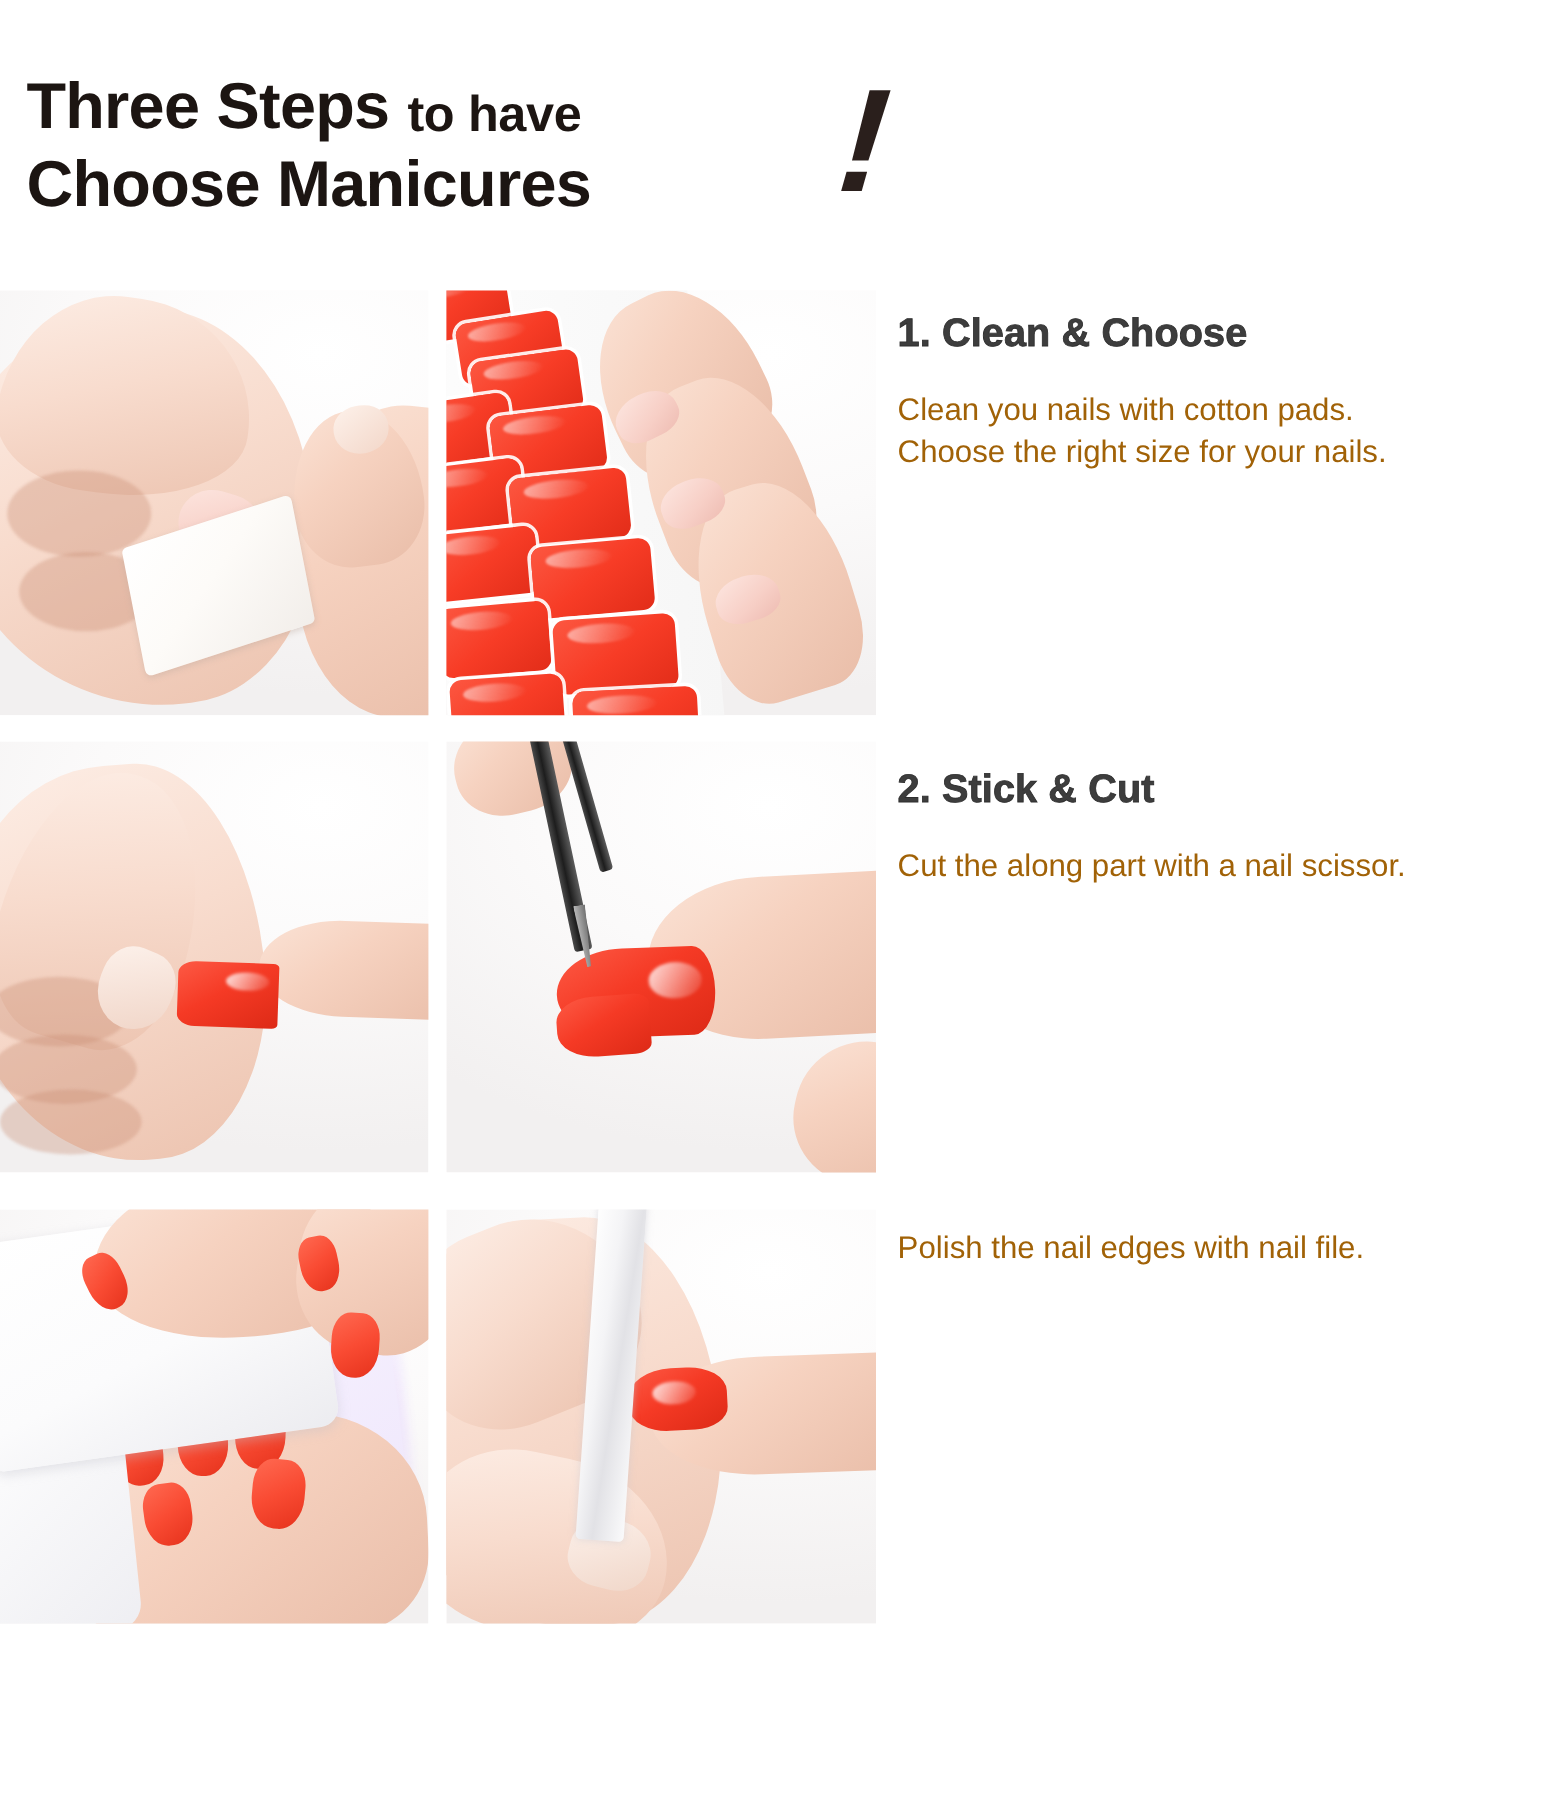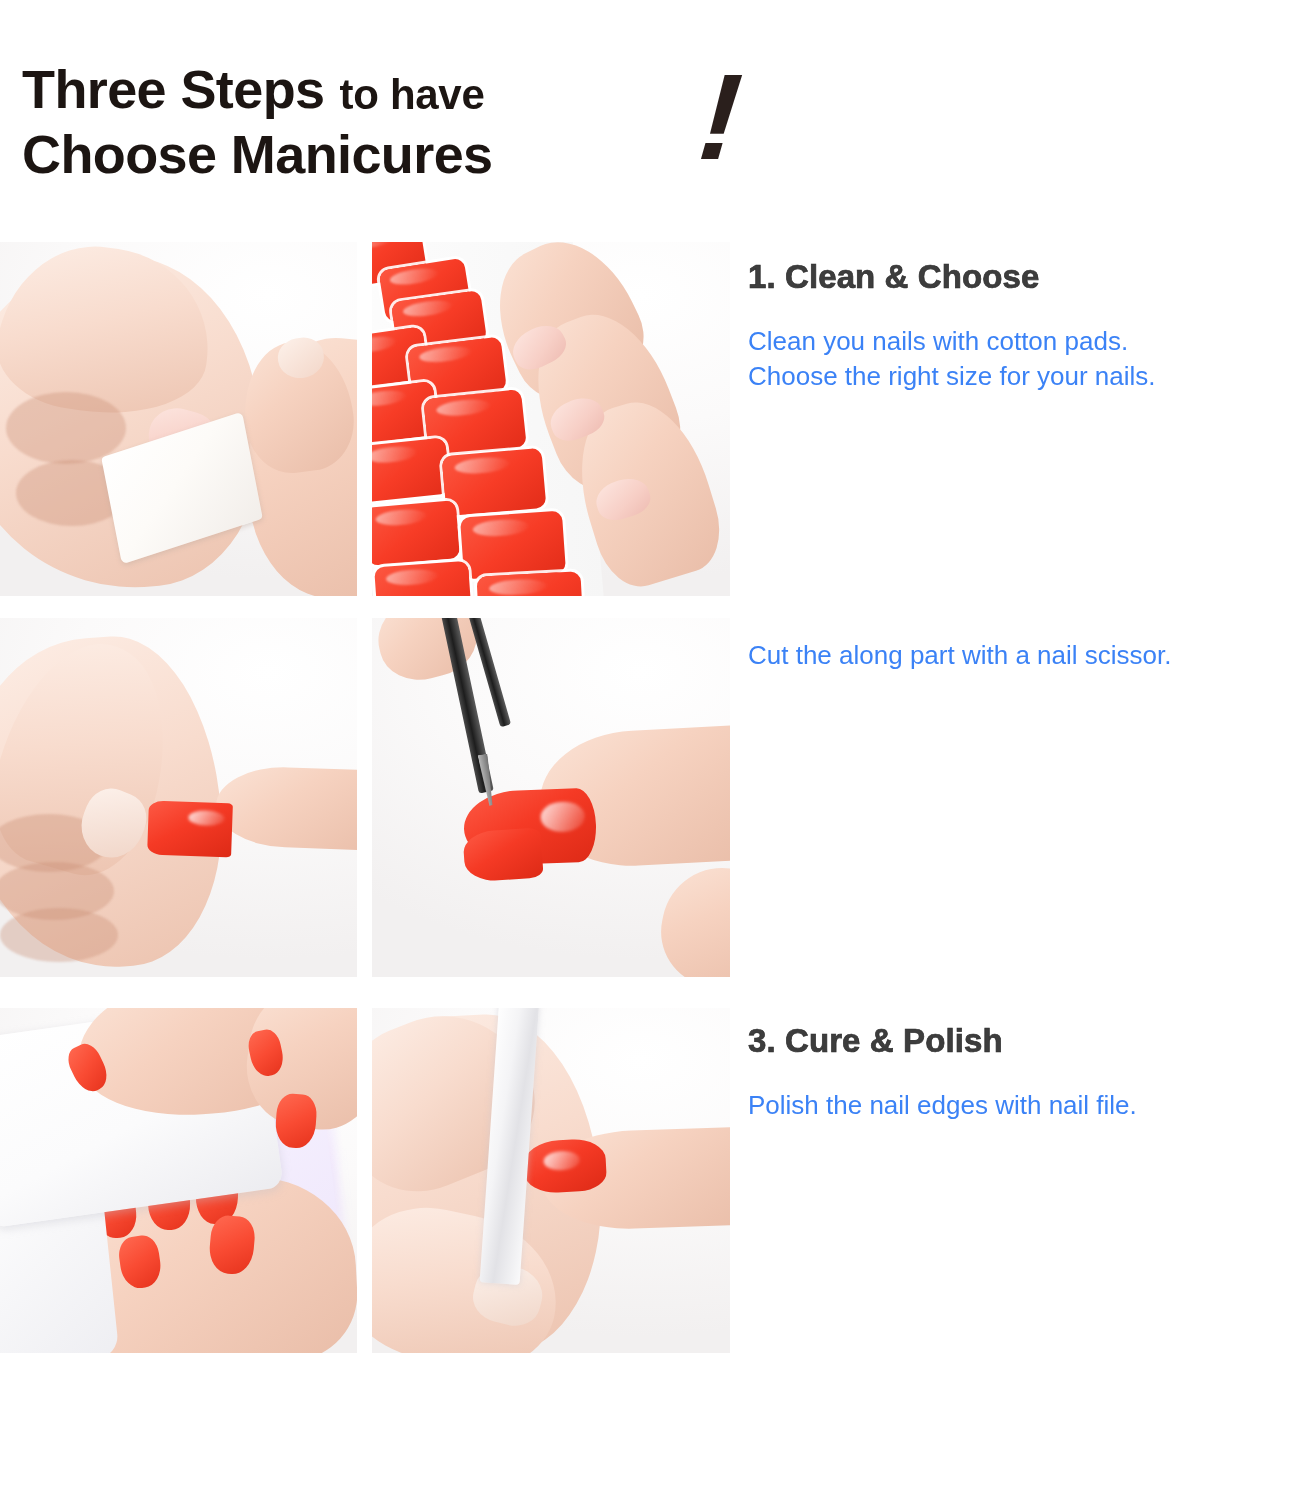--- a/index.html
+++ b/index.html
@@ -389,21 +389,21 @@
     font-weight: bold;
     color: #3d3d3d;
     letter-spacing: 0.1px;
     -webkit-text-stroke: 0.7px #2e2e2e;
     margin-bottom: 28px;
     white-space: nowrap;
   }
   .step-body {
     font-size: 26px;
     font-weight: normal;
-    color: #3b82f6;
+    color: #a16207;
     line-height: 1.35;
   }
   .step-body p { margin: 0; }
 </style>
 </head>
 <body>
 
 <div class="page">
 
   <div class="title-block">
@@ -560,27 +560,27 @@
 
     <div class="step step-1">
       <div class="step-head">1. Clean &amp; Choose</div>
       <div class="step-body">
         <p>Clean you nails with cotton pads.</p>
         <p>Choose the right size for your nails.</p>
       </div>
     </div>
 
     <div class="step step-2">
+      <div class="step-head">2. Stick &amp; Cut</div>
       <div class="step-body">
         <p>Cut the along part with a nail scissor.</p>
       </div>
     </div>
 
     <div class="step step-3">
-      <div class="step-head">3. Cure &amp; Polish</div>
       <div class="step-body">
         <p>Polish the nail edges with nail file.</p>
       </div>
     </div>
 
   </div>
 
 </div>
 
 </body></html>

